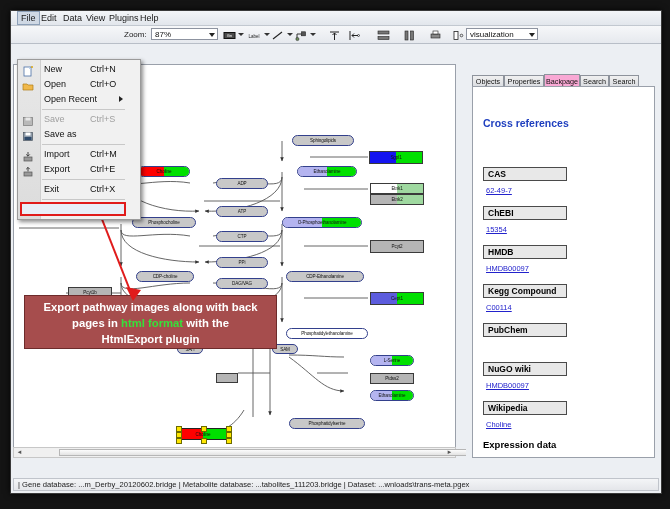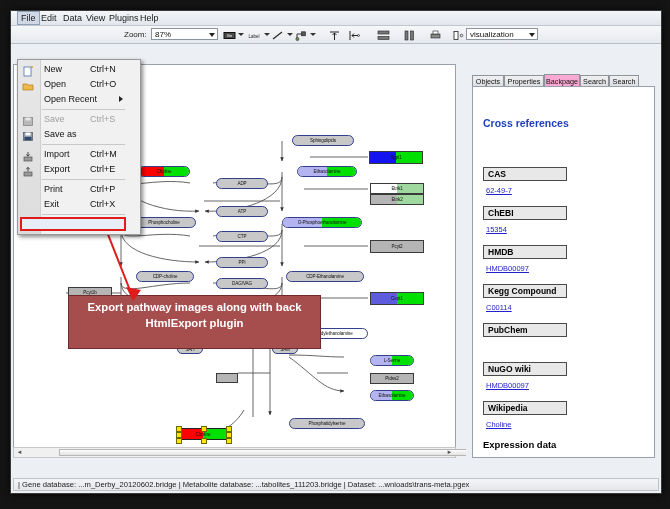--- a/index.html
+++ b/index.html
@@ -71,21 +71,21 @@
         letter-spacing:-.1px;overflow:hidden;}
   .meta{border:0.8px solid #33408c;border-radius:9px;background:#c8c8c8;}
   .gene{border:1px solid #3a3a3a;background:#b5b5b5;}
   .lbltxt{position:relative;z-index:3;white-space:nowrap;}
   .half{position:absolute;top:0;height:100%;z-index:1;}
 
   
   .annot{position:absolute;left:22px;top:288px;width:253px;height:54px;background:#a64d4d;
          border:1px solid #6d2b2b;color:#fff;font-weight:bold;font-size:11.3px;line-height:16px;
          text-align:center;padding-top:3px;box-sizing:border-box;z-index:25;
-         font-family:"Liberation Sans",sans-serif;margin-left:44px;}
+         font-family:"Liberation Sans",sans-serif;}
   .annot .grn{color:#37e03a;}
 
   
   .side{position:absolute;left:455px;top:53px;width:193px;height:407px;background:#eceff3;}
   .tabstrip{position:absolute;left:6px;top:11px;height:12px;}
   .tab{position:absolute;top:0;height:12px;border:1px solid #8e939c;background:linear-gradient(180deg,#f0f0f0,#dcdee2);
        font-size:7.2px;color:#111;line-height:11px;text-align:center;box-sizing:border-box;}
   .tab.active{background:#f9a8d4;border-bottom:1px solid #fff;top:-1px;height:14px;line-height:13px;font-weight:normal;}
   .sidebody{position:absolute;left:6px;top:22px;width:183px;height:372px;background:#fff;
             border:1px solid #9aa0aa;box-sizing:border-box;}
@@ -394,20 +394,23 @@
             </div>
           </div>
 
         <svg class="wire" style="z-index:26;">
           <line x1="58" y1="78" x2="119" y2="233" stroke="#e01b1b" stroke-width="2"></line>
           <path d="M119 236 L112 222 L127 225 z" fill="#e01b1b"></path>
         </svg>
 
         <div class="annot" style="left:10px;top:230px;">
           <div>Export pathway images along with back</div>
+          <div>
+            <span>pages in </span><span class="grn">html format</span><span> with the</span>
+          </div>
           <div>HtmlExport plugin</div>
         </div>
       </div>
 
       <div class="hscroll">
         <span class="lend">◄</span>
         <div class="thumb"></div>
         <span class="rend">►</span>
       </div>
     </div>
@@ -505,24 +508,20 @@
           <div class="fm-row">
             <span class="fm-ic"><svg width="12" height="11" viewBox="0 0 12 11">
                 <rect x="2" y="6" width="8" height="4" fill="#9a9a9a" stroke="#555" stroke-width=".7"></rect>
                 <path d="M6 5.4 L6 1.4 M4.2 3.2 L6 1.4 L7.8 3.2" stroke="#333" stroke-width=".9" fill="none"></path>
               </svg></span>
             <span class="lbl">Export</span>
             <span class="acc">Ctrl+E</span>
           </div>
           <div class="fm-sep"></div>
           <div class="fm-row">
-            <span class="lbl">Print</span>
-            <span class="acc">Ctrl+P</span>
-          </div>
-          <div class="fm-row">
             <span class="lbl">Exit</span>
             <span class="acc">Ctrl+X</span>
           </div>
           <div class="fm-sep"></div>
           <div class="fm-row">
             <div class="fm-hl" style="border-color: rgb(224, 27, 27);"></div>
             <span class="lbl">Batch Export</span>
           </div>
         </div>
     </div>

